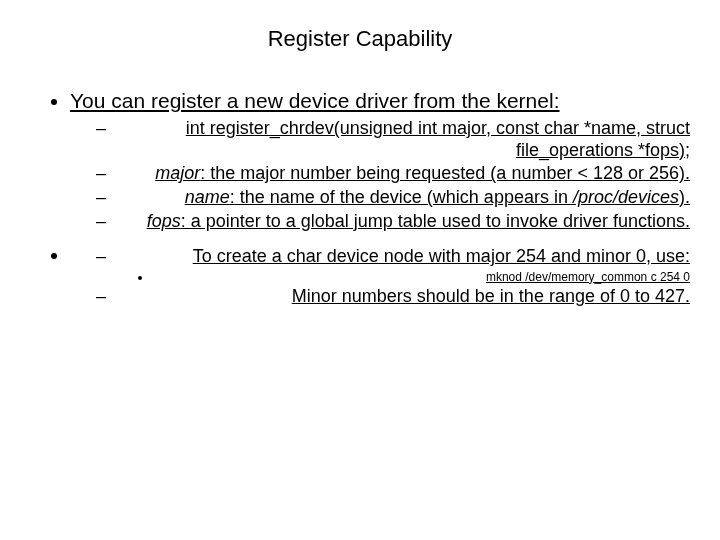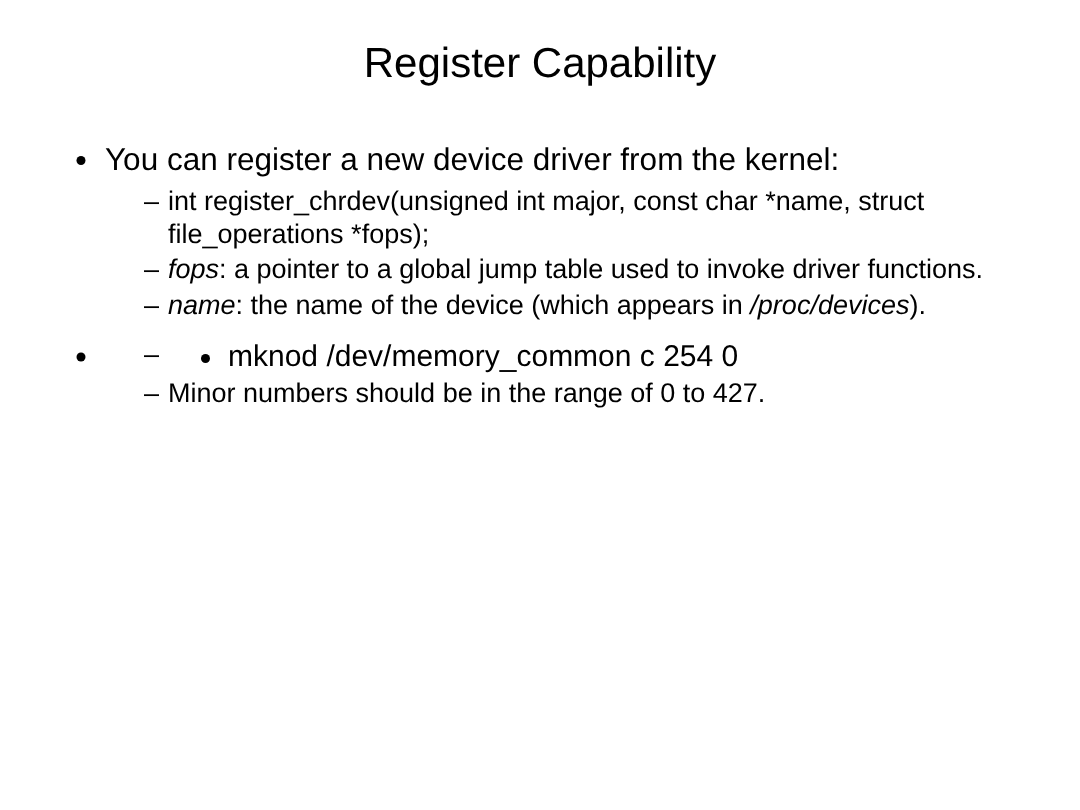--- a/index.html
+++ b/index.html
@@ -12,79 +12,83 @@
     color: #000;
   }
   .slide {
     box-sizing: border-box;
     width: 720px;
     height: 540px;
     padding: 18px 30px 0 30px;
   }
   .title {
     text-align: center;
-    font-size: 28px;
+    font-size: 22px;
     font-weight: 400;
     margin: 8px 0 36px 0;
   }
   ul.lvl1 {
     list-style: disc;
     margin: 0 0 0 18px;
     padding: 0 0 0 22px;
     font-size: 21px;
     line-height: 1.25;
+    text-decoration: underline;
   }
   ul.lvl1 > li {
     margin-bottom: 6px;
   }
   ul.lvl2 {
     list-style: none;
     margin: 4px 0 10px 18px;
     padding: 0 0 0 8px;
     font-size: 18px;
     line-height: 1.2;
   }
   ul.lvl2 > li {
     position: relative;
     padding-left: 16px;
     margin-bottom: 2px;
+    text-align: right;
   }
   ul.lvl2 > li::before {
     content: "–";
     position: absolute;
     left: 0;
     top: 0;
   }
   ul.lvl3 {
     list-style: disc;
     margin: 2px 0 2px 22px;
     padding: 0 0 0 18px;
-    font-size: 20px;
+    font-size: 12px;
     line-height: 1.2;
   }
   .ital { font-style: italic; }
 </style>
 </head>
 <body>
 
 <div class="slide">
   <div class="title">Register Capability</div>
 
   <ul class="lvl1">
     <li>
       <span>You can register a new device driver from the kernel:</span>
       <ul class="lvl2">
         <li><span>int register_chrdev(unsigned int major, const char *name, struct file_operations *fops);</span></li>
+        <li><span><span class="ital">major</span>: the major number being requested (a number &lt; 128 or 256).</span></li>
+        <li><span><span class="ital">name</span>: the name of the device (which appears in <span class="ital">/proc/devices</span>).</span></li>
         <li><span><span class="ital">fops</span>: a pointer to a global jump table used to invoke driver functions.</span></li>
-        <li><span><span class="ital">name</span>: the name of the device (which appears in <span class="ital">/proc/devices</span>).</span></li>
       </ul>
     </li>
     <li>
       <ul class="lvl2">
         <li>
+          <span>To create a char device node with major 254 and minor 0, use:</span>
           <ul class="lvl3">
             <li><span>mknod /dev/memory_common c 254 0</span></li>
           </ul>
         </li>
         <li><span>Minor numbers should be in the range of 0 to 427.</span></li>
       </ul>
     </li>
   </ul>
 </div>
 

